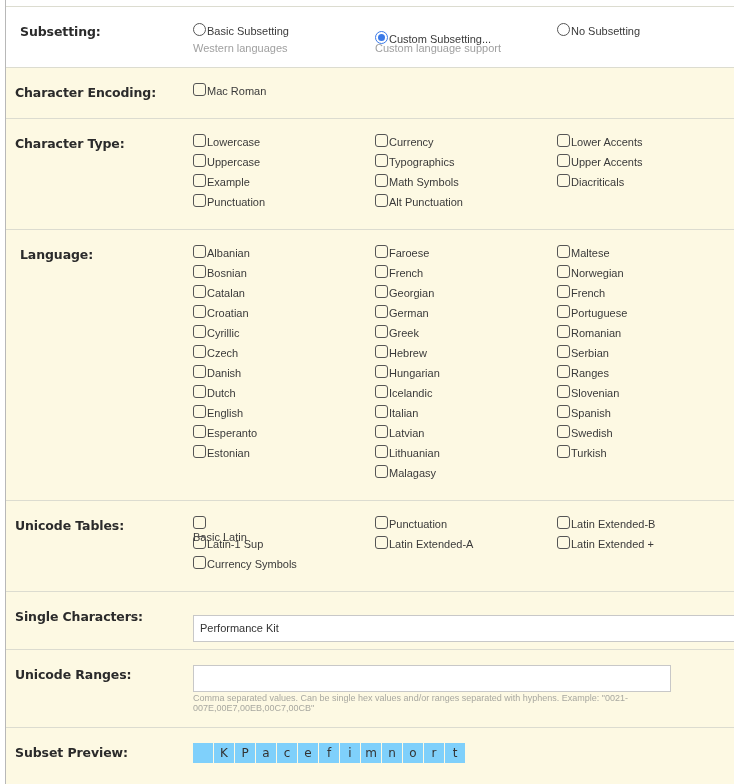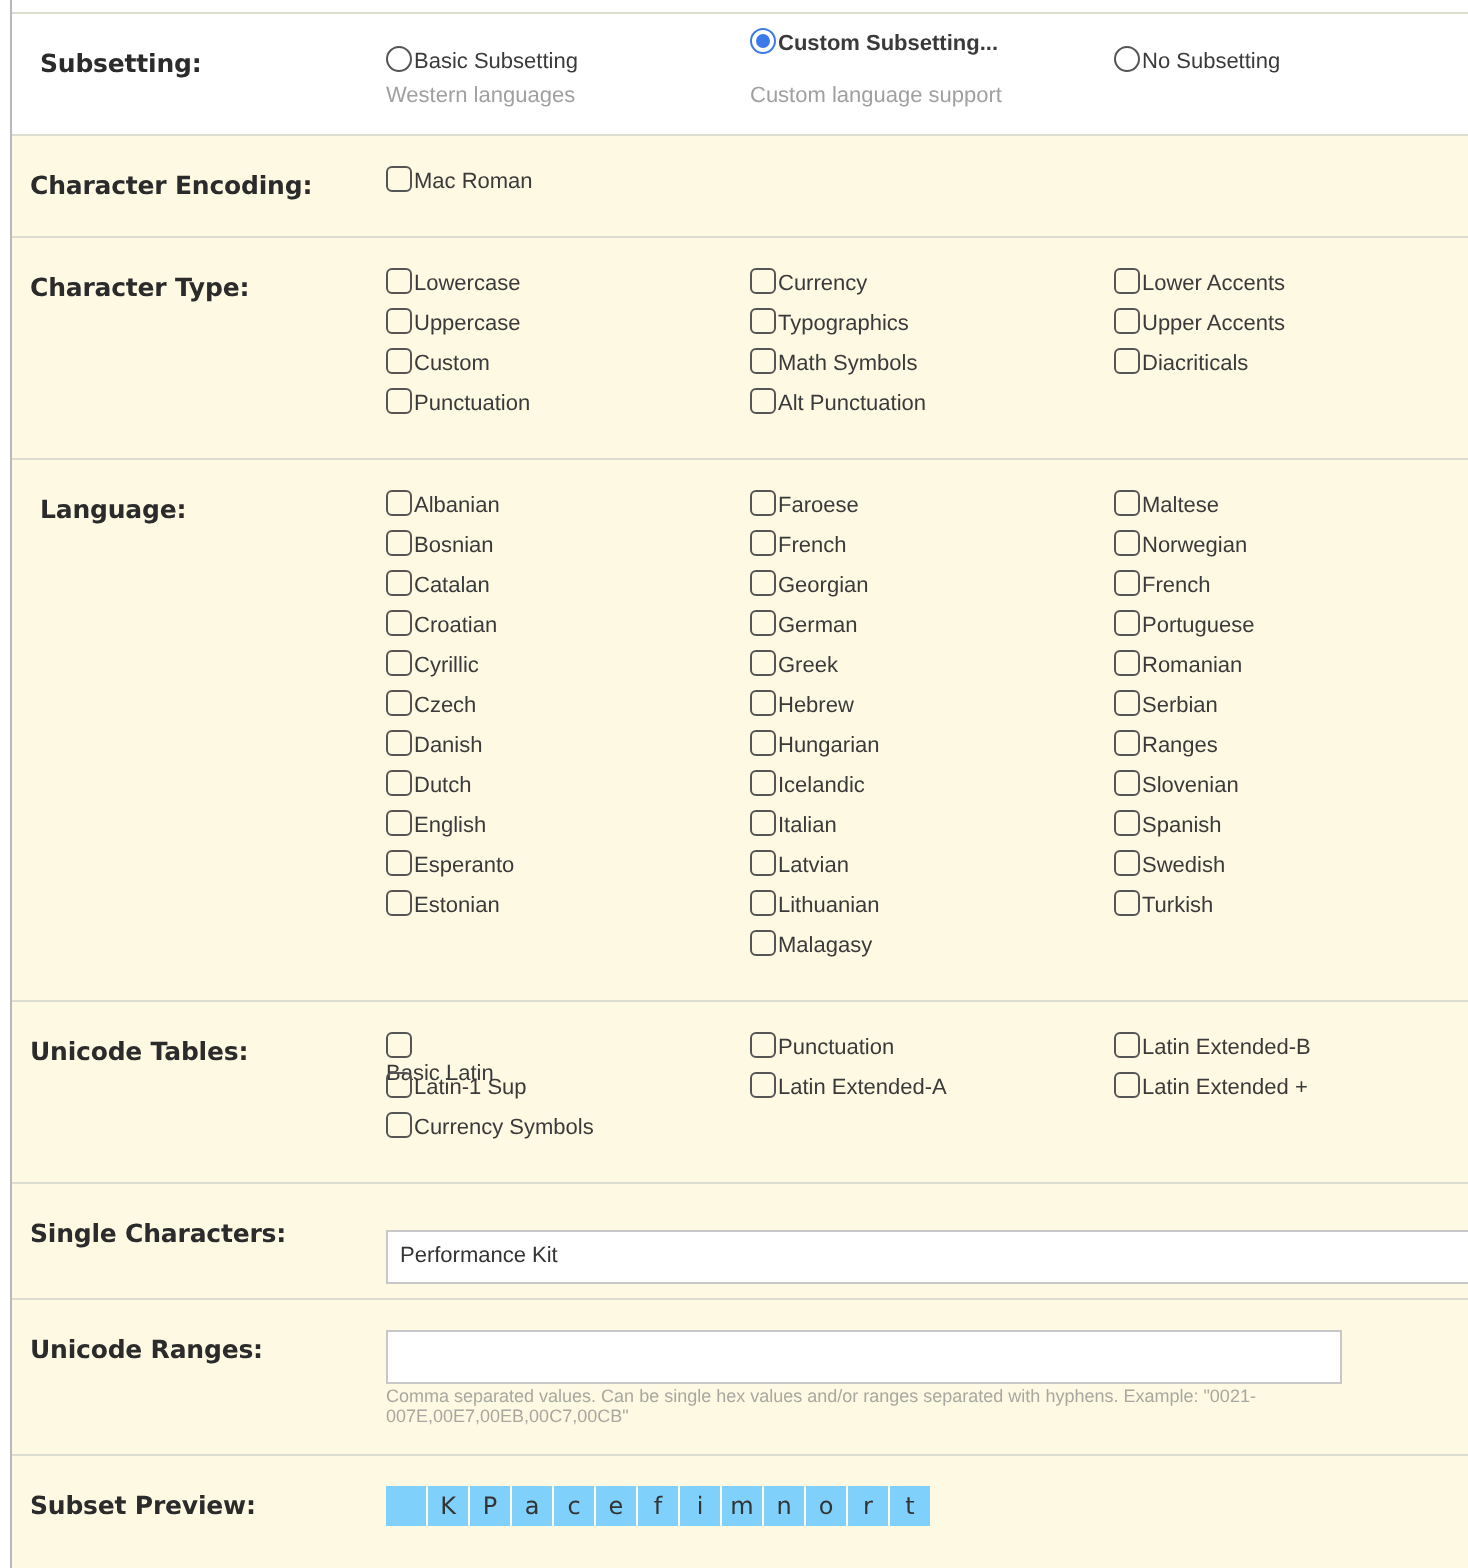--- a/index.html
+++ b/index.html
@@ -29,21 +29,21 @@
 
 <div class="row white" style="top:6px;height:62px;">
   <div class="label" style="left:14px;top:17px;">Subsetting:</div>
 
   <div class="opt" style="left:187px;top:16px;">
     <span class="radio"></span>
     <span class="opt-text">Basic Subsetting</span>
   </div>
   <div class="sub" style="left:187px;top:35px;">Western languages</div>
 
-  <div class="opt" style="left:369px;top:7px;font-weight:bold;">
+  <div class="opt" style="left:369px;top:24px;">
     <span class="radio on"></span>
     <span class="opt-text">Custom Subsetting...</span>
   </div>
   <div class="sub" style="left:369px;top:35px;">Custom language support</div>
 
   <div class="opt" style="left:551px;top:16px;">
     <span class="radio"></span>
     <span class="opt-text">No Subsetting</span>
   </div>
 </div>
@@ -62,21 +62,21 @@
     <div class="opt" style="left:187px;top:15px;">
         <span class="cb"></span>
         <span class="opt-text">Lowercase</span>
       </div>
     <div class="opt" style="left:187px;top:35px;">
         <span class="cb"></span>
         <span class="opt-text">Uppercase</span>
       </div>
     <div class="opt" style="left:187px;top:55px;">
         <span class="cb"></span>
-        <span class="opt-text">Custom</span>
+        <span class="opt-text">Example</span>
       </div>
     <div class="opt" style="left:187px;top:75px;">
         <span class="cb"></span>
         <span class="opt-text">Punctuation</span>
       </div>
 
     <div class="opt" style="left:369px;top:15px;">
         <span class="cb"></span>
         <span class="opt-text">Currency</span>
       </div>

